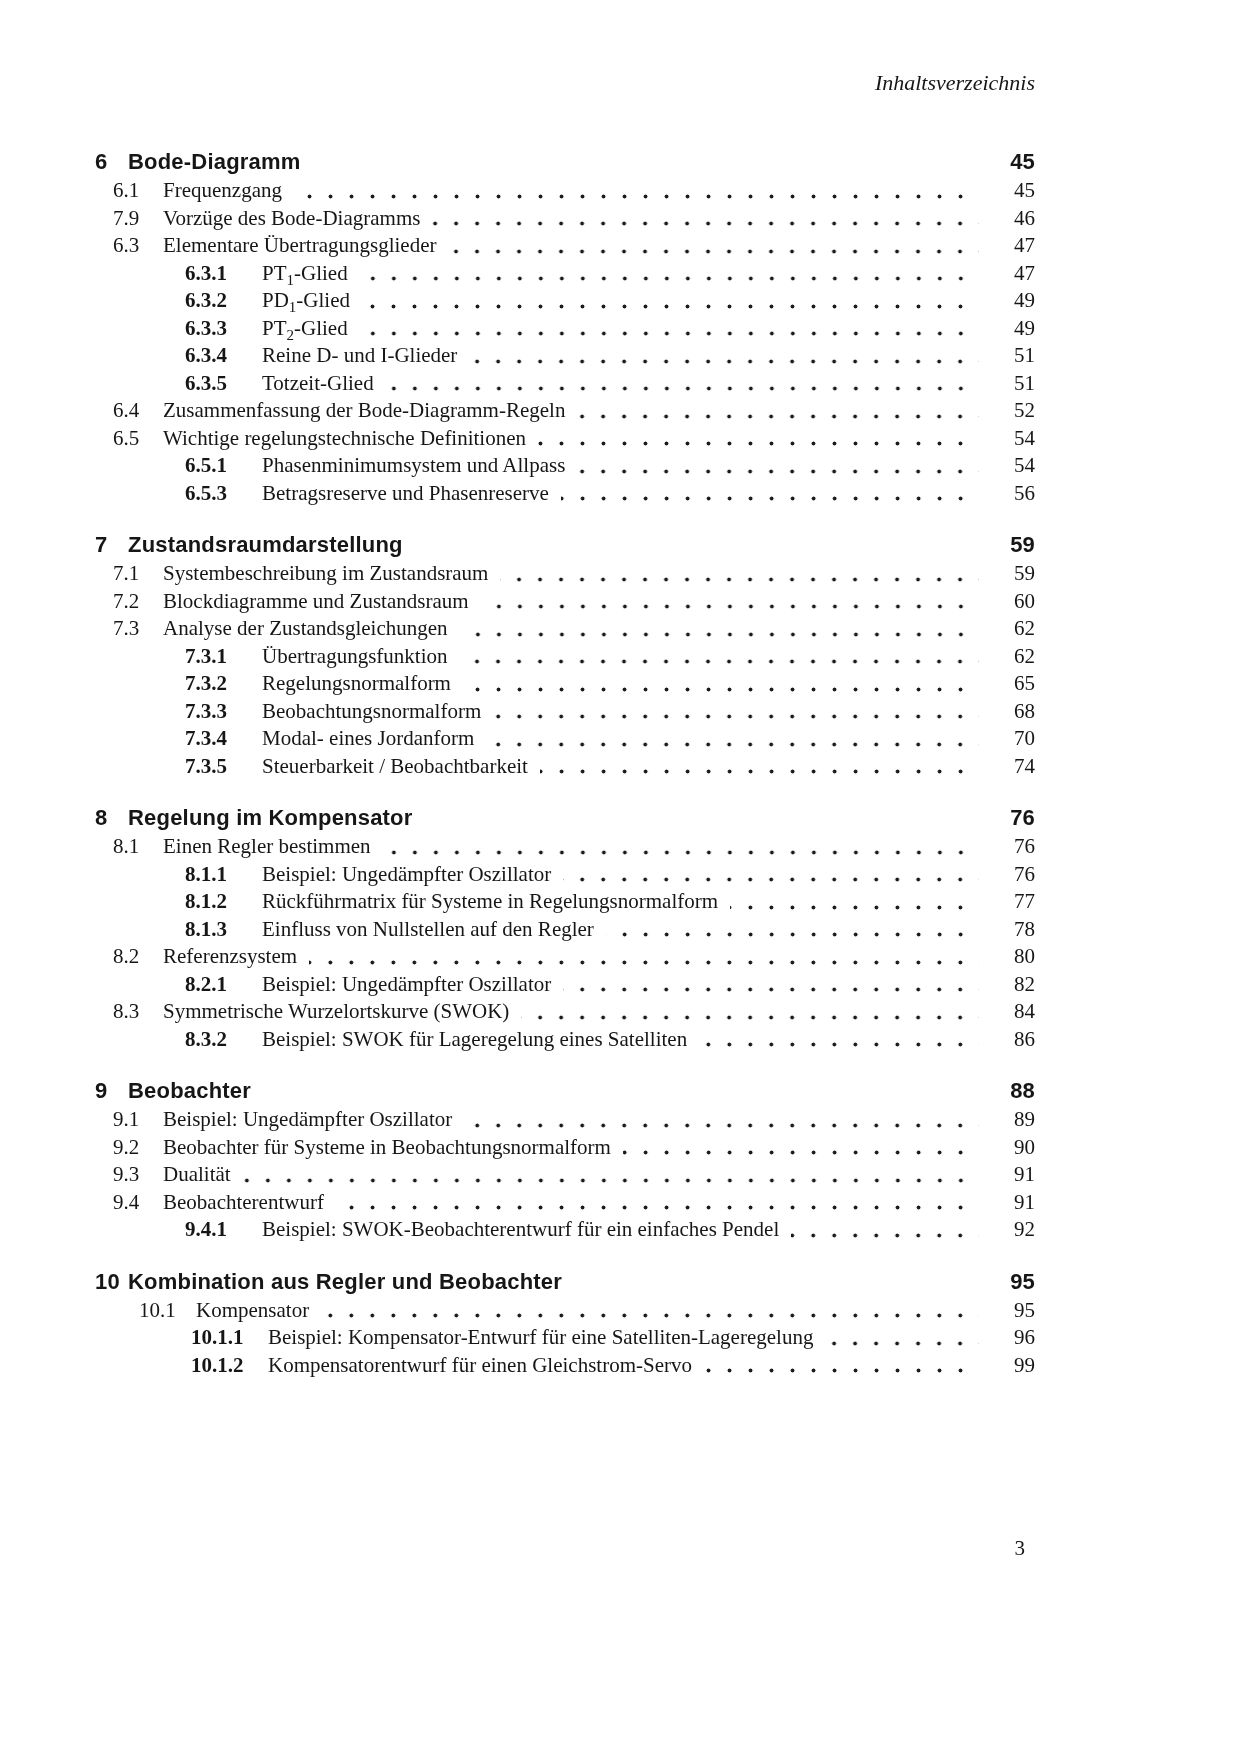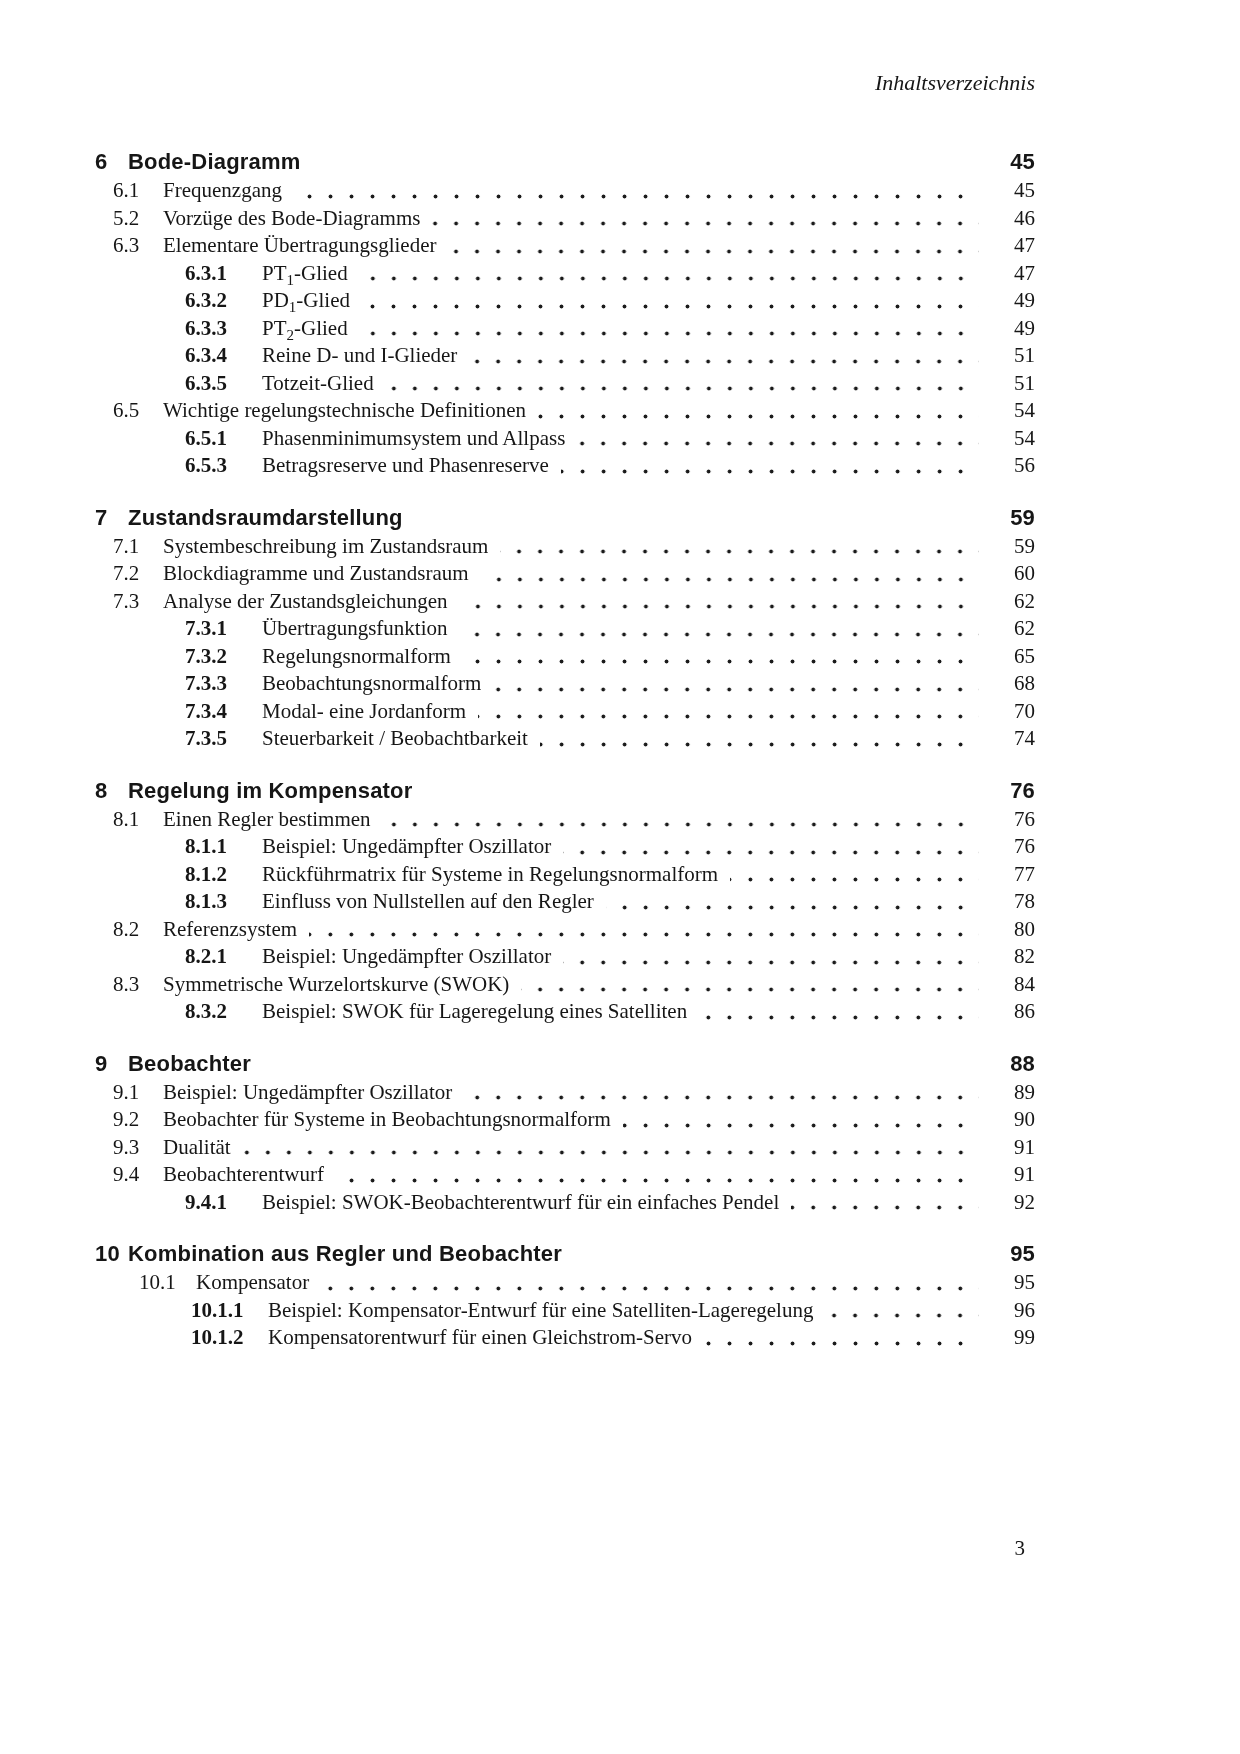--- a/index.html
+++ b/index.html
@@ -84,21 +84,21 @@
           <span class="spacer"></span>
           <span class="pg">45</span>
         </div>
         <div class="row entry lv1">
           <span class="num">6.1</span>
           <span class="title">Frequenzgang</span>
           <span class="leader"></span>
           <span class="pg">45</span>
         </div>
         <div class="row entry lv1">
-          <span class="num">5.2</span>
+          <span class="num">7.9</span>
           <span class="title">Vorzüge des Bode-Diagramms</span>
           <span class="leader"></span>
           <span class="pg">46</span>
         </div>
         <div class="row entry lv1">
           <span class="num">6.3</span>
           <span class="title">Elementare Übertragungsglieder</span>
           <span class="leader"></span>
           <span class="pg">47</span>
         </div>
@@ -126,20 +126,26 @@
           <span class="leader"></span>
           <span class="pg">51</span>
         </div>
         <div class="row entry lv2">
           <span class="num">6.3.5</span>
           <span class="title">Totzeit-Glied</span>
           <span class="leader"></span>
           <span class="pg">51</span>
         </div>
         <div class="row entry lv1">
+          <span class="num">6.4</span>
+          <span class="title">Zusammenfassung der Bode-Diagramm-Regeln</span>
+          <span class="leader"></span>
+          <span class="pg">52</span>
+        </div>
+        <div class="row entry lv1">
           <span class="num">6.5</span>
           <span class="title">Wichtige regelungstechnische Definitionen</span>
           <span class="leader"></span>
           <span class="pg">54</span>
         </div>
         <div class="row entry lv2">
           <span class="num">6.5.1</span>
           <span class="title">Phasenminimumsystem und Allpass</span>
           <span class="leader"></span>
           <span class="pg">54</span>
@@ -189,21 +195,21 @@
           <span class="pg">65</span>
         </div>
         <div class="row entry lv2">
           <span class="num">7.3.3</span>
           <span class="title">Beobachtungsnormalform</span>
           <span class="leader"></span>
           <span class="pg">68</span>
         </div>
         <div class="row entry lv2">
           <span class="num">7.3.4</span>
-          <span class="title">Modal- eine Jordanform</span>
+          <span class="title">Modal- eines Jordanform</span>
           <span class="leader"></span>
           <span class="pg">70</span>
         </div>
         <div class="row entry lv2">
           <span class="num">7.3.5</span>
           <span class="title">Steuerbarkeit / Beobachtbarkeit</span>
           <span class="leader"></span>
           <span class="pg">74</span>
         </div>
       </section>

